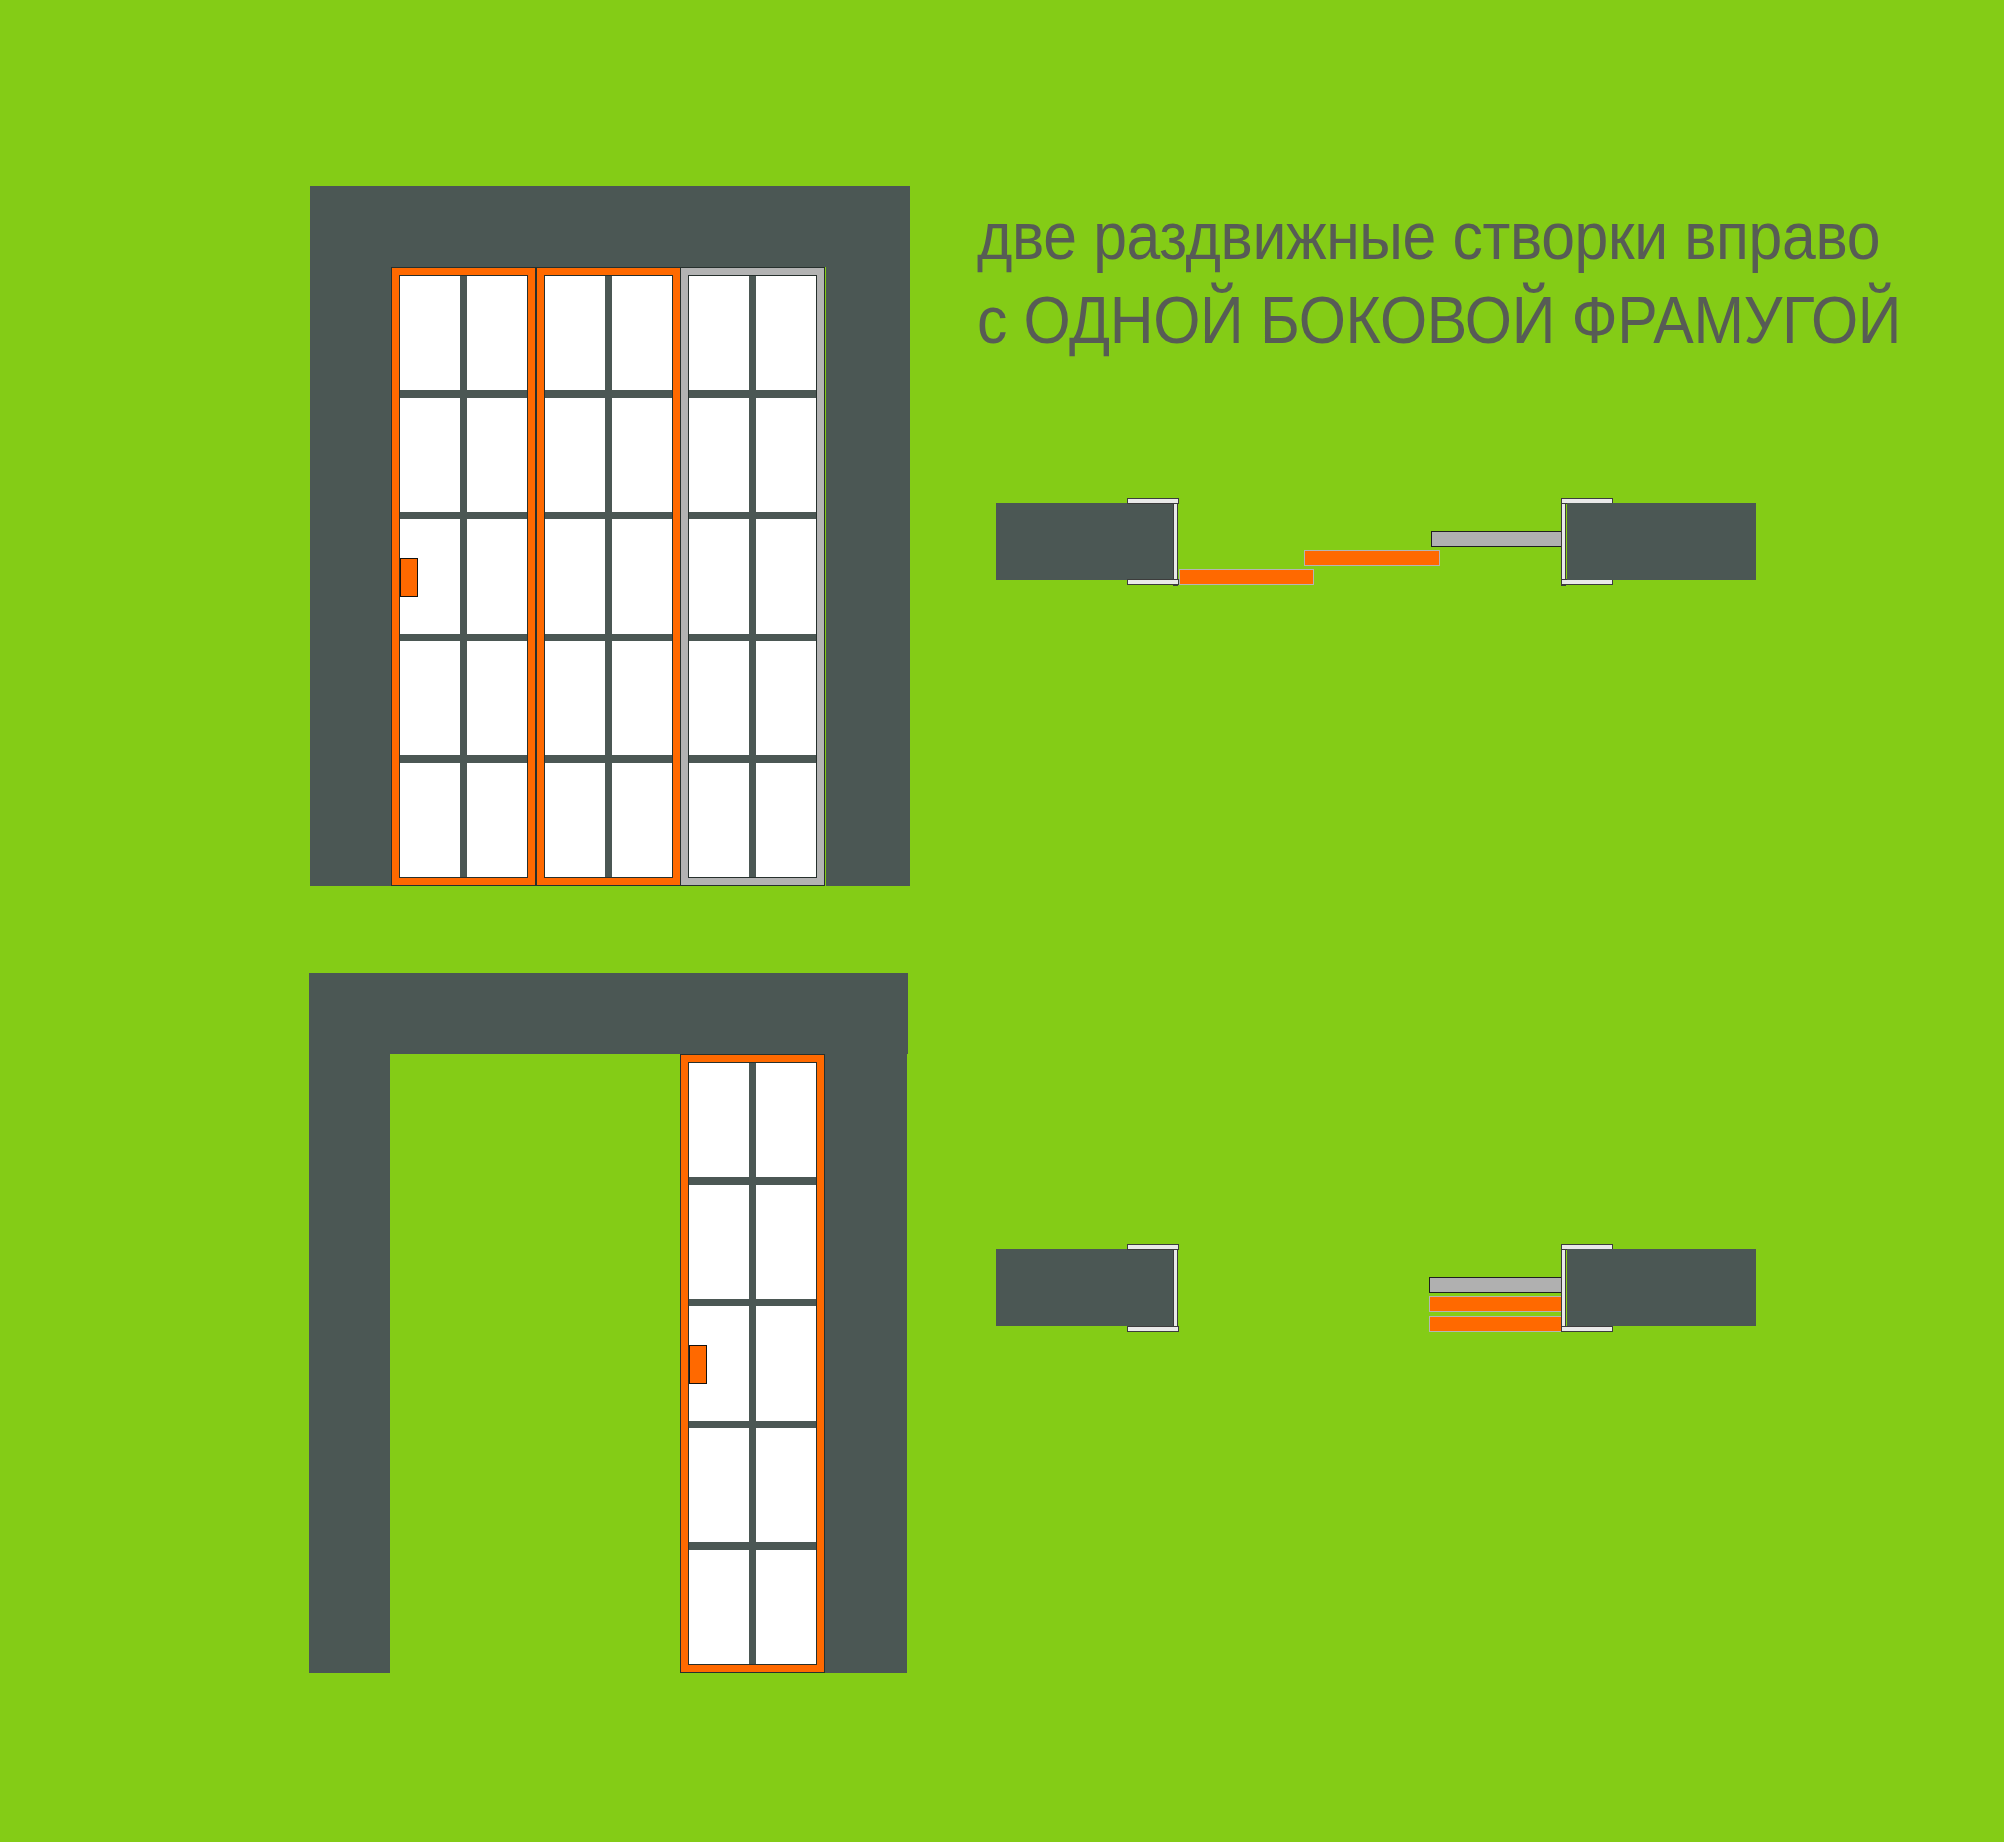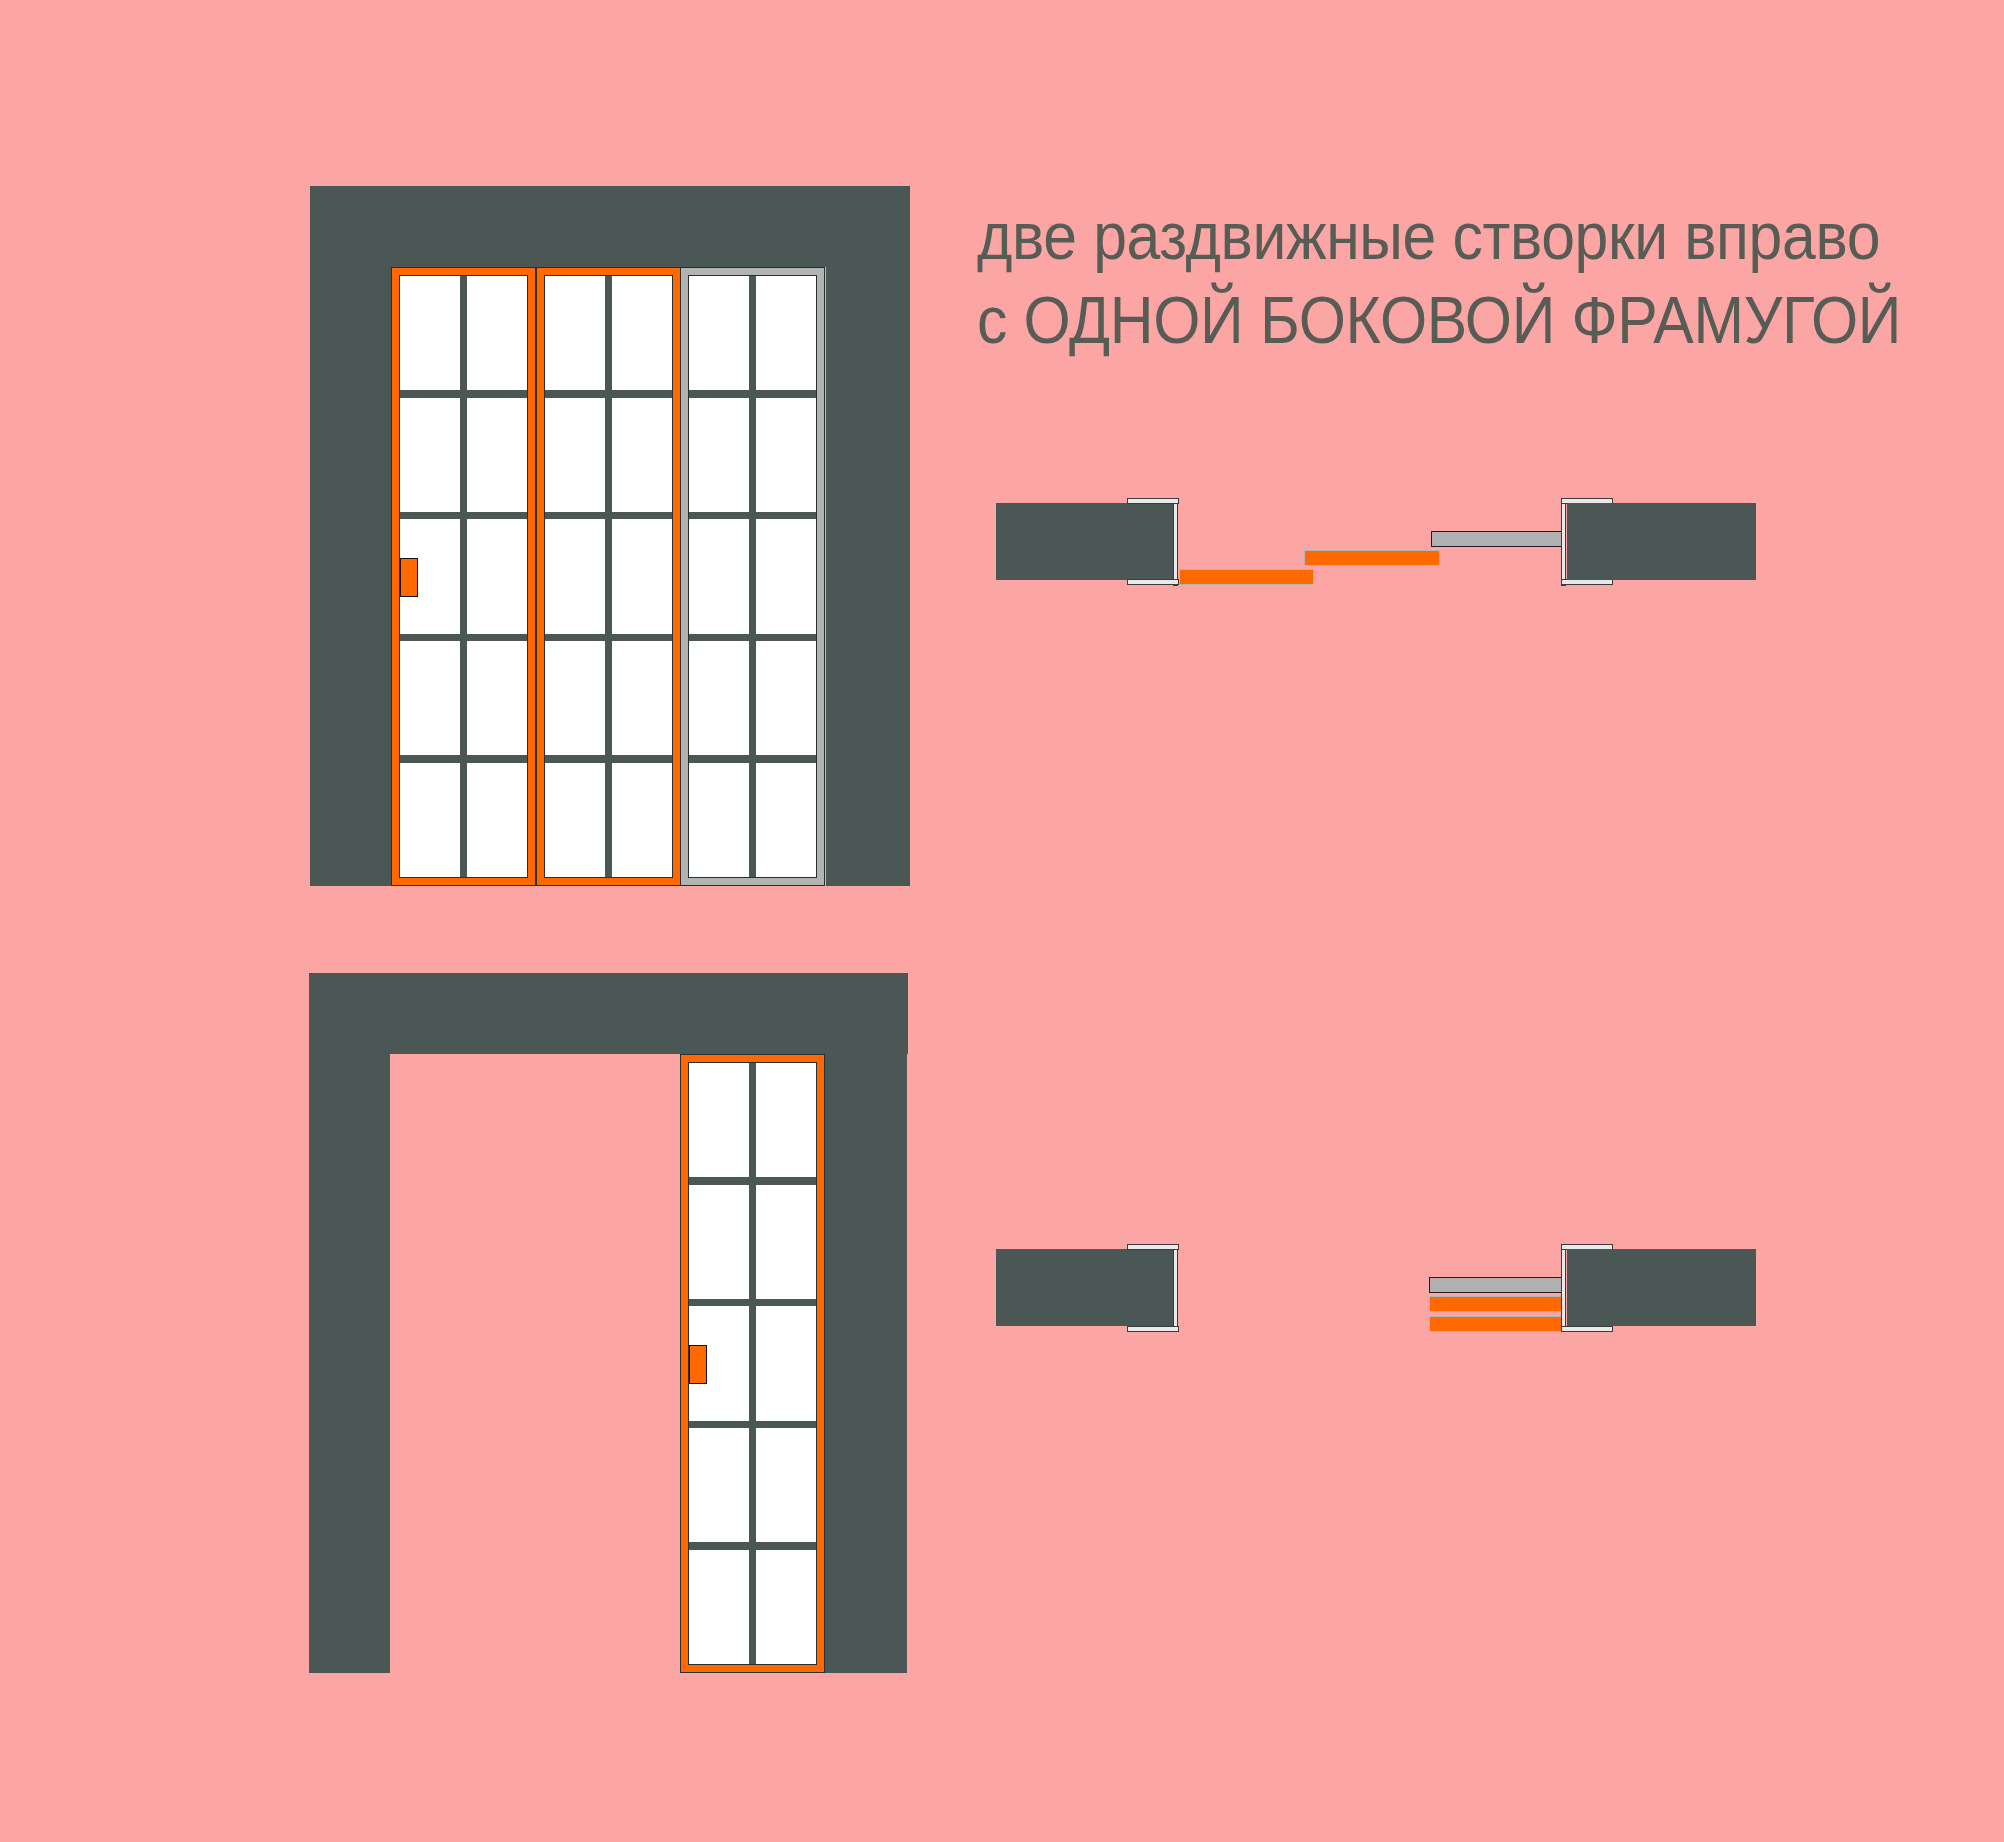--- a/index.html
+++ b/index.html
@@ -1,16 +1,16 @@
 <!DOCTYPE html>
 <html style="font-size:7px"><head>
 <meta charset="utf-8">
 <style>
   html,body{margin:0;padding:0;background:#fff;}
-  #canvas{position:relative;width:2005px;height:1842px;background:#fca5a5;overflow:hidden;
+  #canvas{position:relative;width:2005px;height:1842px;background:#84cc16;overflow:hidden;
           font-family:"Liberation Sans",sans-serif;}
   .layer{position:absolute;inset:0;}
   .wall{position:absolute;background:#4b5754;}
   
   .panel{position:absolute;background:#ff6900;border:1.3px solid #26302d;box-sizing:border-box;}
   .panel.gray{background:#b3b3b3;}
   .pgrid{position:absolute;inset:7px;background:#4b5754;border:0.9px solid #26302d;
          display:grid;grid-template-columns:repeat(2,1fr);grid-template-rows:repeat(5,1fr);gap:7.5px;}
   .pane{background:#ffffff;}
   .handle{position:absolute;left:8px;width:17.7px;height:39px;background:#ff6900;

